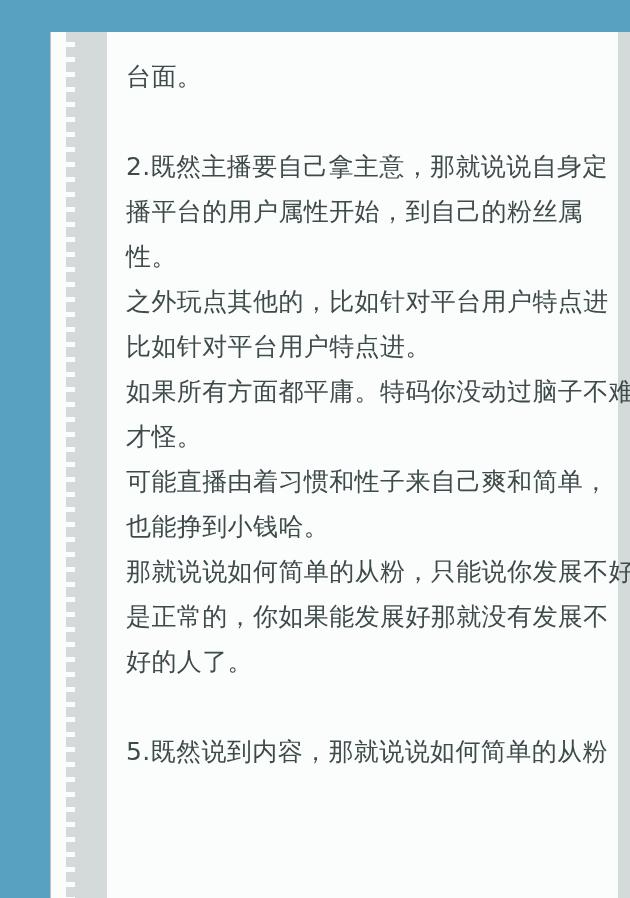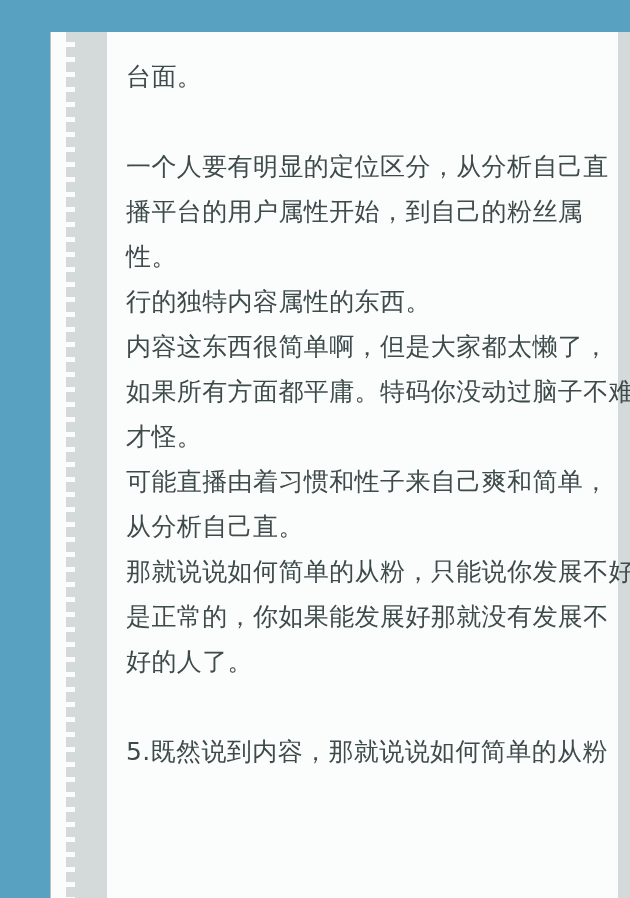--- a/index.html
+++ b/index.html
@@ -67,28 +67,28 @@
 
 <div class="page">
   <div class="card"></div>
   <div class="vline dashed dashed-left"></div>
   <div class="vline solid solid-left"></div>
   <div class="vline solid solid-right"></div>
   <div class="vline dashed dashed-right"></div>
   <div class="content">
       <div class="line">台面。</div>
       <div class="line"></div>
-      <div class="line">一个人要有明显的定位区分，从分析自己直</div>
+      <div class="line">2.既然主播要自己拿主意，那就说说自身定</div>
       <div class="line">播平台的用户属性开始，到自己的粉丝属</div>
       <div class="line">性。</div>
-      <div class="line">行的独特内容属性的东西。</div>
-      <div class="line">内容这东西很简单啊，但是大家都太懒了，</div>
+      <div class="line">之外玩点其他的，比如针对平台用户特点进</div>
+      <div class="line">比如针对平台用户特点进。</div>
       <div class="line">如果所有方面都平庸。特码你没动过脑子不难</div>
       <div class="line">才怪。</div>
       <div class="line">可能直播由着习惯和性子来自己爽和简单，</div>
-      <div class="line">从分析自己直。</div>
+      <div class="line">也能挣到小钱哈。</div>
       <div class="line">那就说说如何简单的从粉，只能说你发展不好</div>
       <div class="line">是正常的，你如果能发展好那就没有发展不</div>
       <div class="line">好的人了。</div>
       <div class="line"></div>
       <div class="line">5.既然说到内容，那就说说如何简单的从粉</div>
     </div>
 </div>
 
 </body></html>

